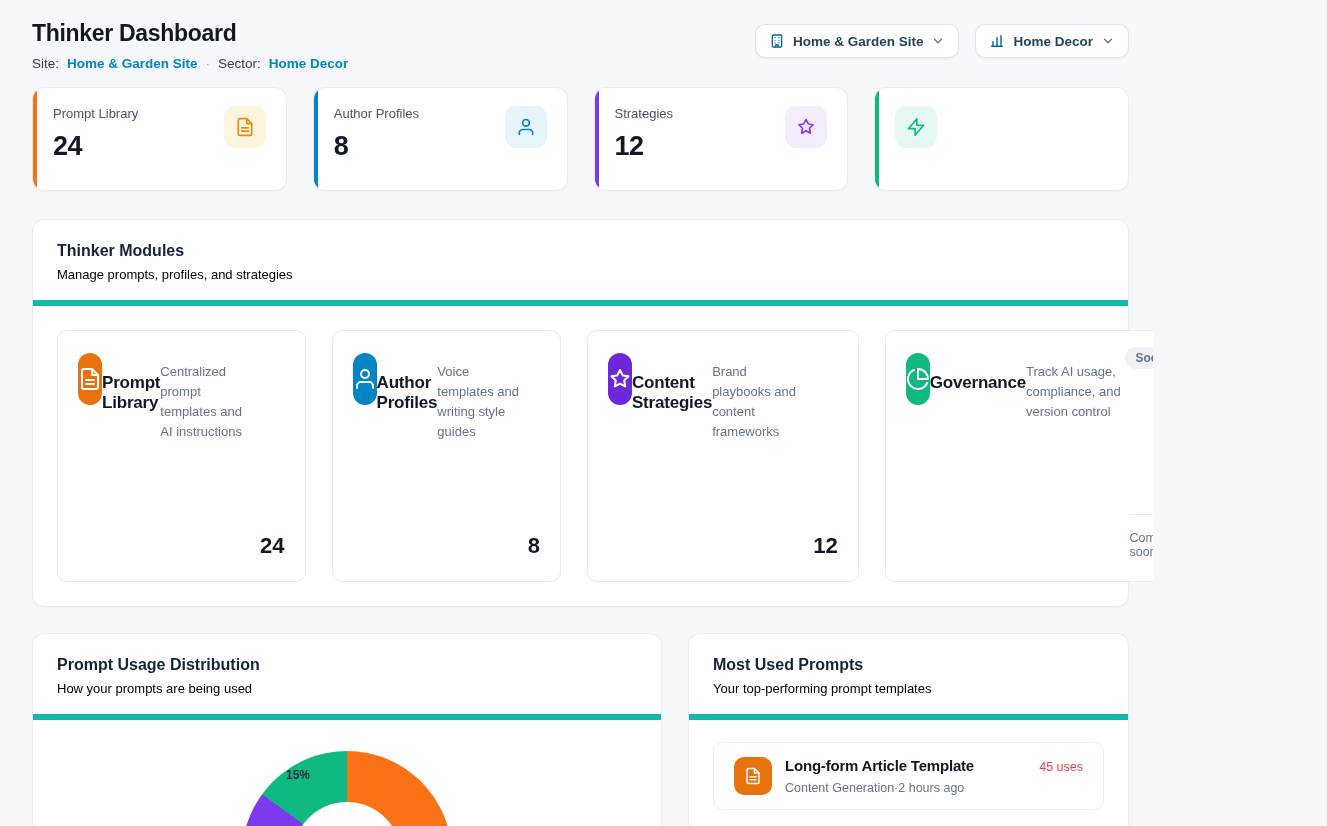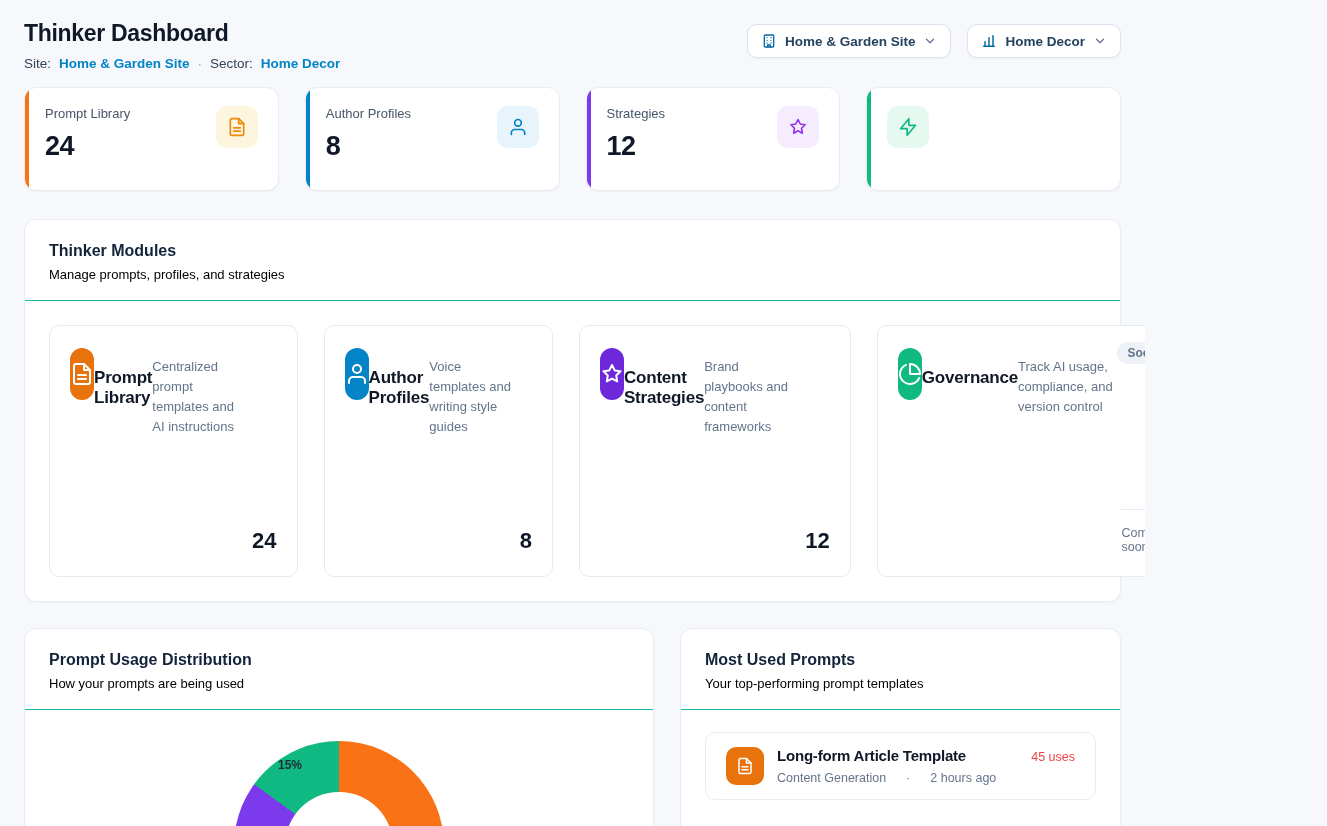--- a/index.html
+++ b/index.html
@@ -1,18 +1,18 @@
 <!DOCTYPE html>
 <html><head>
 <meta charset="utf-8">
 <style>
   * { margin:0; padding:0; box-sizing:border-box; }
   html,body { width:1327px; height:826px; overflow:hidden; }
   body { background:#f6f8fb; font-family:"Liberation Sans", sans-serif; color:#0f172a; }
-  .page { width:1145px; height:826px; overflow:hidden; padding:20px 24px 0; }
+  .page { width:1145px; height:826px; overflow:hidden; padding:20px 24px 0;margin-left:8px; }
 
   
   .header-row { display:flex; justify-content:space-between; align-items:flex-start; margin-bottom:16px; }
   .page-title { font-size:23px; font-weight:800; letter-spacing:-0.3px; color:#101828; }
   .subtitle-row { margin-top:9px; font-size:13.5px; color:#334155; display:flex; gap:8px; align-items:center; }
   .subtitle-row .lnk { color:#0284c7; font-weight:600; text-decoration:none; cursor:pointer; }
   .subtitle-row .dot { color:#94a3b8; }
   .header-actions { display:flex; gap:16px; margin-top:4px; }
   .selector-btn { display:flex; align-items:center; gap:8px; background:#fff; border:1px solid #dbe4ee;
                   border-radius:10px; padding:8px 13px; font-size:13.5px; font-weight:700; color:#24435f;
@@ -34,21 +34,21 @@
   .stat-value { font-size:27px; font-weight:800; color:#101828; margin-top:10px; letter-spacing:-0.5px; }
   .stat-icon { width:42px; height:42px; border-radius:11px; display:flex; align-items:center; justify-content:center; }
   .stat-icon svg { width:20px; height:20px; }
   .t-orange { background:#fdf5de; color:#ea8a0c; }
   .t-blue   { background:#e7f4fb; color:#0284c7; }
   .t-purple { background:#f5edfd; color:#9333ea; }
   .t-green  { background:#e6f9f0; color:#10b981; }
 
   
   .panel { background:#fff; border:1px solid #e8edf4; border-radius:12px; box-shadow:0 1px 2px rgba(16,24,40,.04); }
-  .panel-head { padding:22px 24px 18px; border-bottom:1px solid #14b8a6; }
+  .panel-head { padding:22px 24px 18px; border-bottom:6px solid #14b8a6; }
   .panel-title { font-size:16px; font-weight:700; color:#13233a; }
   .panel-sub { margin-top:7px; font-size:13px; color:#000000; }
   .modules-panel { margin-top:28px; }
   .modules-body { padding:24px; display:grid; grid-template-columns:repeat(4,1fr); gap:26px; }
 
   .module-card { position:relative; border:1px solid #e6ebf2; border-radius:10px; padding:22px 20px;
                  min-height:252px; display:flex; flex-direction:row; cursor:pointer; background:#fff; }
   .module-tile { width:52px; height:52px; border-radius:12px; display:flex; align-items:center; justify-content:center; color:#fff; }
   .module-tile svg { width:24px; height:24px; }
   .bg-orange { background:#e8720c; }
@@ -71,21 +71,21 @@
   .donut { width:210px; height:210px; border-radius:50%; }
   .donut-hole { position:absolute; inset:51px; background:#fff; border-radius:50%; }
   .donut-label { position:absolute; left:44px; top:17px; font-size:12px; font-weight:700; color:#1f2937; }
 
   .prompts-body { padding:22px 24px; }
   .prompt-item { display:flex; align-items:flex-start; gap:13px; border:1px solid #e9eef5; border-radius:10px;
                  padding:14px 20px; cursor:pointer; background:#fff; }
   .prompt-tile { width:38px; height:38px; border-radius:10px; flex:0 0 auto; display:flex; align-items:center; justify-content:center; color:#fff; }
   .prompt-tile svg { width:18px; height:18px; }
   .prompt-title { font-size:15px; font-weight:800; color:#101828; letter-spacing:-0.2px; }
-  .prompt-meta { margin-top:7px; font-size:12.5px; color:#64748b; display:flex; gap:20px; align-items:center; }
+  .prompt-meta { margin-top:7px; font-size:12.5px; color:#64748b; display:flex; gap:0; align-items:center; }
   .prompt-uses { margin-left:auto; font-size:12.5px; font-weight:400; color:#ef4444; padding-top:3px; }
 </style>
 </head>
 <body>
 
 <div class="page">
 
   <div class="header-row">
     <div>
       <div class="page-title">Thinker Dashboard</div>

